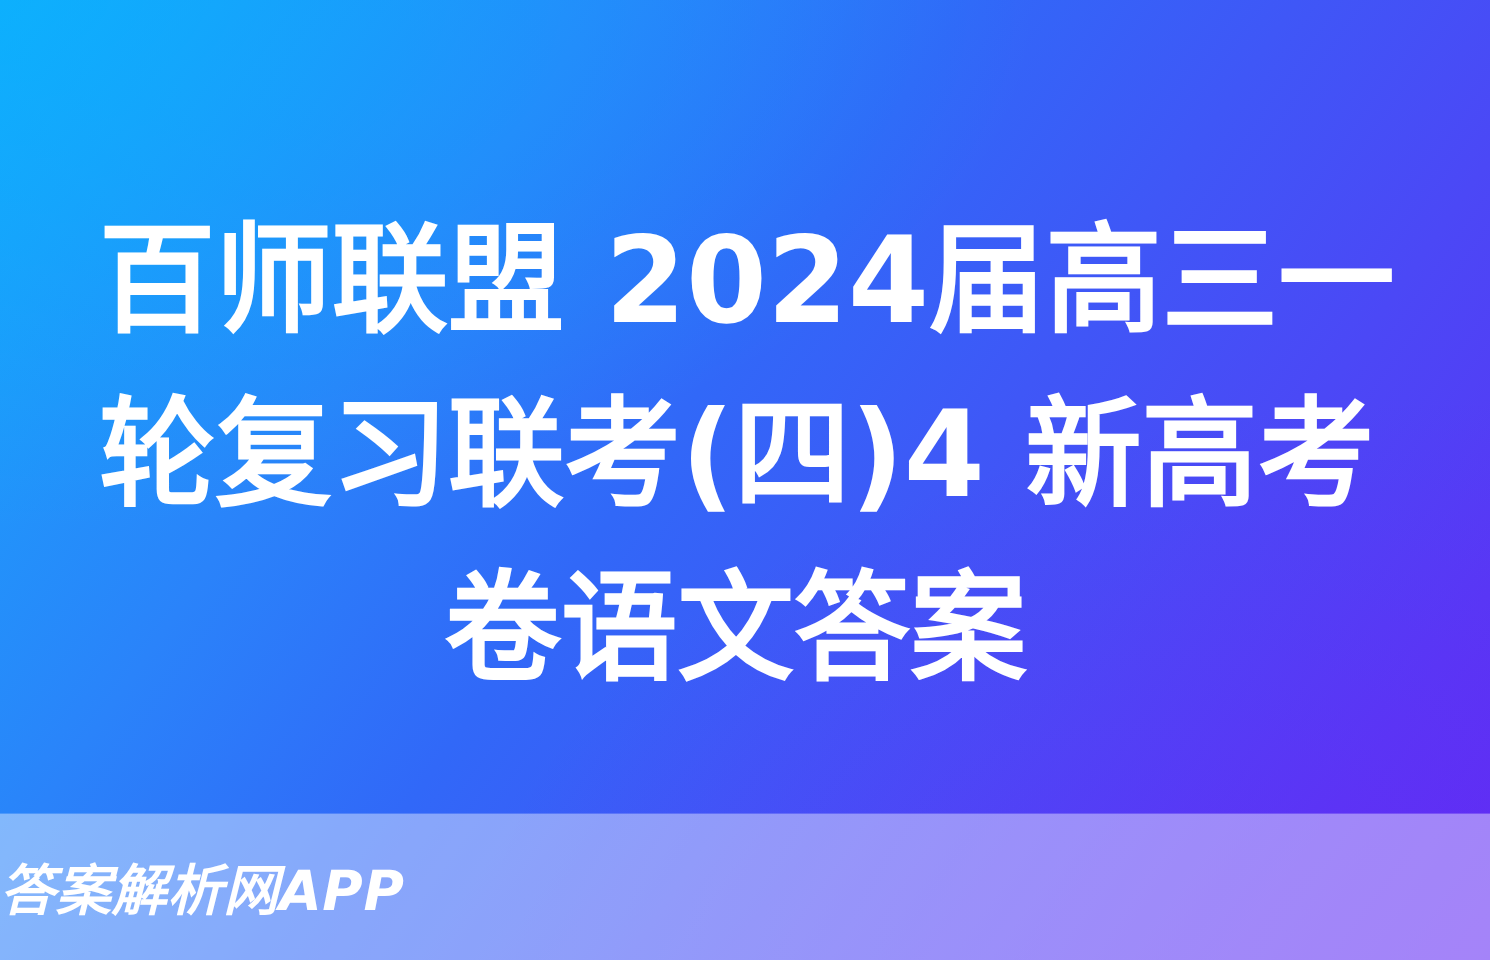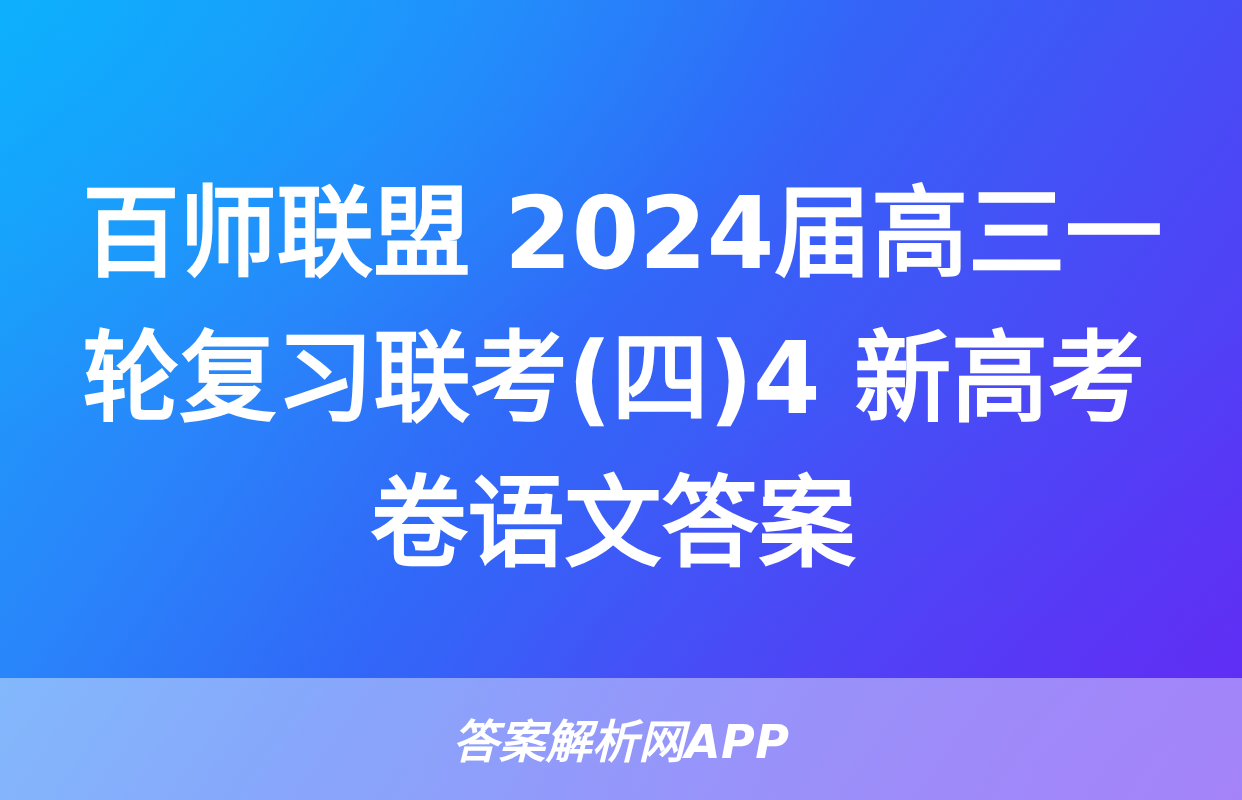--- a/index.html
+++ b/index.html
@@ -77,21 +77,21 @@
 
   .footer-band {
     position: absolute;
     left: 0;
     right: 0;
     top: 678px;
     height: 122px;
     background: rgba(255, 255, 255, 0.42);
     display: flex;
     align-items: center;
-    justify-content: center;
+    justify-content: flex-start;
     z-index: 3;
   }
 
   .watermark {
     color: #ffffff;
     font-family: "DejaVu Sans", "Liberation Sans", sans-serif;
     font-weight: 700;
     font-style: italic;
     font-size: 46px;
     line-height: 1;

